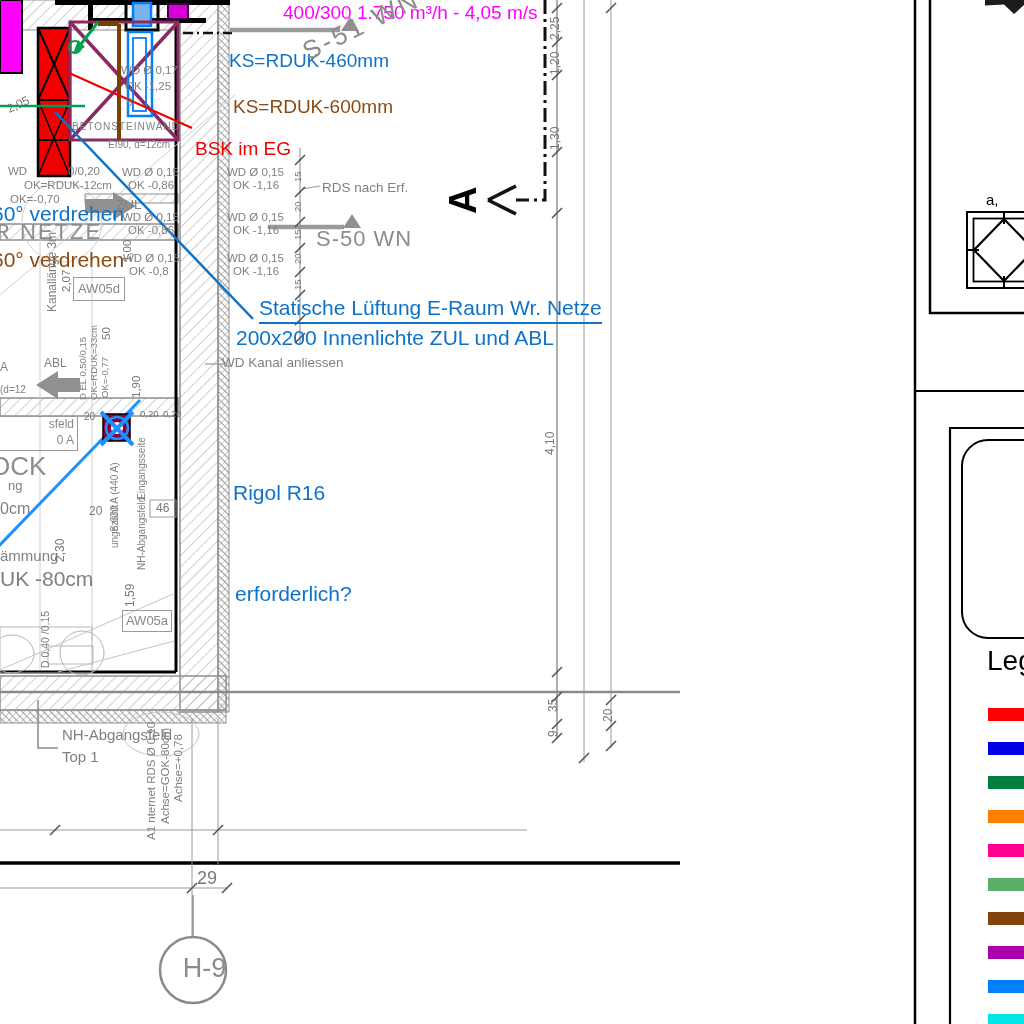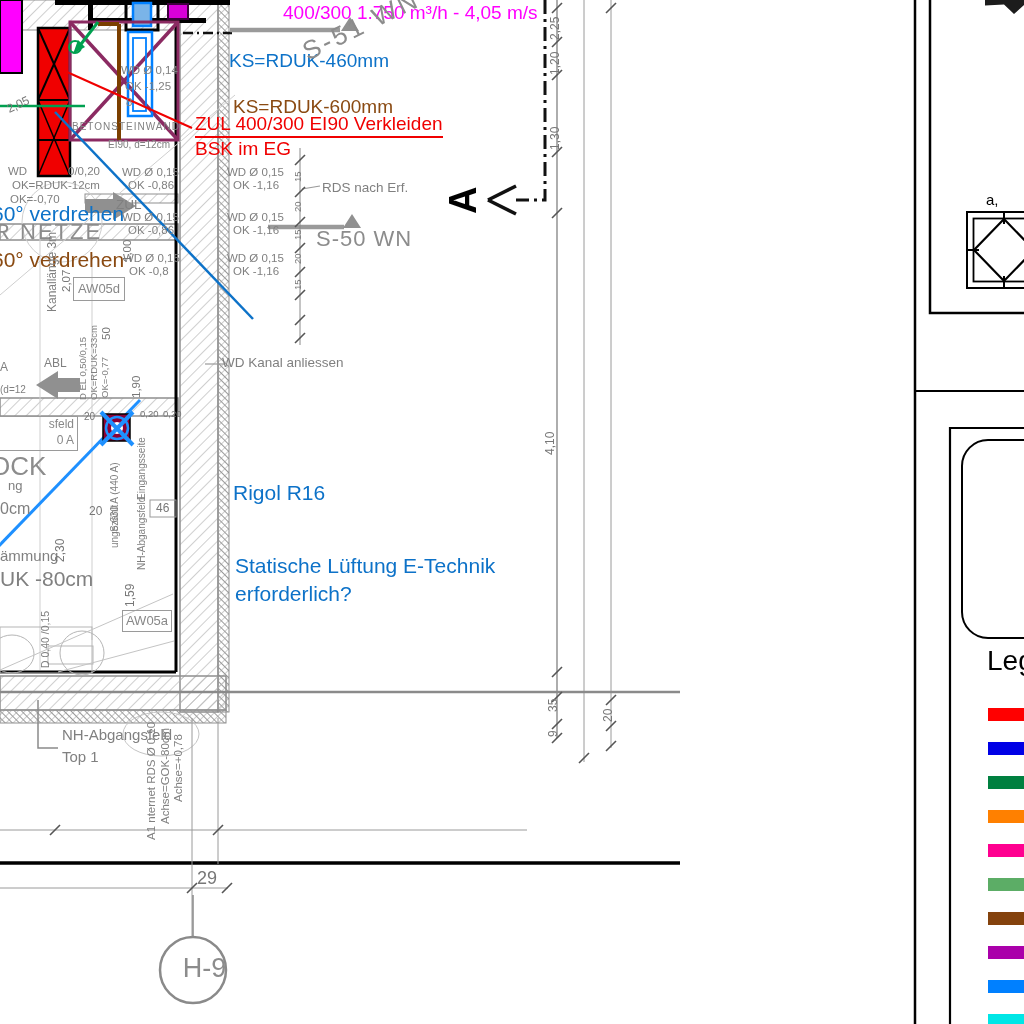--- a/index.html
+++ b/index.html
@@ -182,30 +182,30 @@
     <polygon points="1004,219 974,250 1004,281 1034,250" stroke-width="2.2"></polygon>
     <line x1="1004" y1="212" x2="1004" y2="224" stroke-width="2"></line>
     <line x1="1004" y1="276" x2="1004" y2="288" stroke-width="2"></line>
     <line x1="967" y1="250" x2="979" y2="250" stroke-width="2"></line>
   </g>
 </svg>
 
 <div class="t mag" style="left:283px;top:3px">400/300 1.750 m³/h - 4,05 m/s</div>
 <div class="t blue-s" style="left:229px;top:51px">KS=RDUK-460mm</div>
 <div class="t brown" style="left:233px;top:97px">KS=RDUK-600mm</div>
-<div class="t red u-red" style="left:195px;top:114px">ZUL 400/300 EI90 Verkleiden</div>
 <div class="t red" style="left:195px;top:139px">BSK im EG</div>
 <div class="t g2" style="left:298px;top:40px;font-size:26px;letter-spacing:3px;transform:rotate(-26deg);transform-origin:0 0">S-51 WN</div>
 <div class="t g" style="left:322px;top:181px;font-size:13.5px">RDS nach Erf.</div>
 <div class="t g2" style="left:316px;top:227px;font-size:22px;letter-spacing:1px">S-50 WN</div>
 <div class="t" style="left:443px;top:214px;font-size:38px;font-weight:bold;color:#000;transform:rotate(-90deg);transform-origin:0 0">A</div>
 
 <div class="t2 g" style="left:222px;top:356px;font-size:13.5px">WD Kanal anliessen</div>
+<div class="t blue u-blue" style="left:259px;top:297px">Statische Lüftung E-Raum Wr. Netze</div>
+<div class="t blue" style="left:236px;top:327px">200x200 Innenlichte ZUL und ABL</div>
 <div class="t blue" style="left:233px;top:482px">Rigol R16</div>
-<div class="t blue" style="left:235px;top:555px">Statische Lüftung E-Technik</div>
 <div class="t blue" style="left:235px;top:583px">erforderlich?</div>
 
 <div class="t blue" style="left:-8px;top:203px">60° verdrehen</div>
 <div class="t g2" style="left:-6px;top:220px;font-size:22px;letter-spacing:2px">R NETZE</div>
 <div class="t brown" style="left:-8px;top:249px;font-size:21px">60° verdrehen</div>
 
 <div id="wd-notes-layer">
       <div class="t g sm" style="left: 122px; top: 166px;">WD Ø 0,15</div>
       <div class="t g sm" style="left: 128px; top: 179px;">OK -0,86</div>
       <div class="t g sm" style="left: 122px; top: 211px;">WD Ø 0,15</div>
@@ -214,24 +214,24 @@
       <div class="t g sm" style="left: 129px; top: 265px;">OK -0,8</div>
       <div class="t g sm" style="left: 227px; top: 166px;">WD Ø 0,15</div>
       <div class="t g sm" style="left: 233px; top: 179px;">OK -1,16</div>
       <div class="t g sm" style="left: 227px; top: 211px;">WD Ø 0,15</div>
       <div class="t g sm" style="left: 233px; top: 224px;">OK -1,16</div>
       <div class="t g sm" style="left: 227px; top: 252px;">WD Ø 0,15</div>
       <div class="t g sm" style="left: 233px; top: 265px;">OK -1,16</div>
     </div>
 
 <div class="t g sm" style="left:8px;top:165px">WD</div>
-<div class="t g sm" style="left:12px;top:179px">OK=RDUK-12cm</div>
+<div class="t g sm" style="left:24px;top:179px">OK=RDUK-12cm</div>
 <div class="t g sm" style="left:10px;top:193px">OK=-0,70</div>
 <div class="t g sm" style="left:68px;top:165px">0/0,20</div>
-<div class="t g sm" style="left:121px;top:64px">WD Ø 0,14</div>
+<div class="t g sm" style="left:121px;top:64px">WD Ø 0,17</div>
 <div class="t g sm" style="left:125px;top:80px">OK -1,25</div>
 <div class="t g sm" style="left:126px;top:96px">8</div>
 <div class="t g xs" style="left:72px;top:122px;letter-spacing:1px">BETONSTEINWAND</div>
 <div class="t g xs" style="left:108px;top:140px">EI90, d=12cm</div>
 <div class="t dim dm rot" style="left:5px;top:104px;transform:rotate(-25deg)">2,05</div>
 
 <div class="t g" style="left:116px;top:198px;font-size:13.5px">ZUL</div>
 <div class="t g" style="left:44px;top:357px;font-size:12px">ABL</div>
 
 <div class="t g dm rot" style="left:46px;top:312px">Kanallänge 3m</div>

